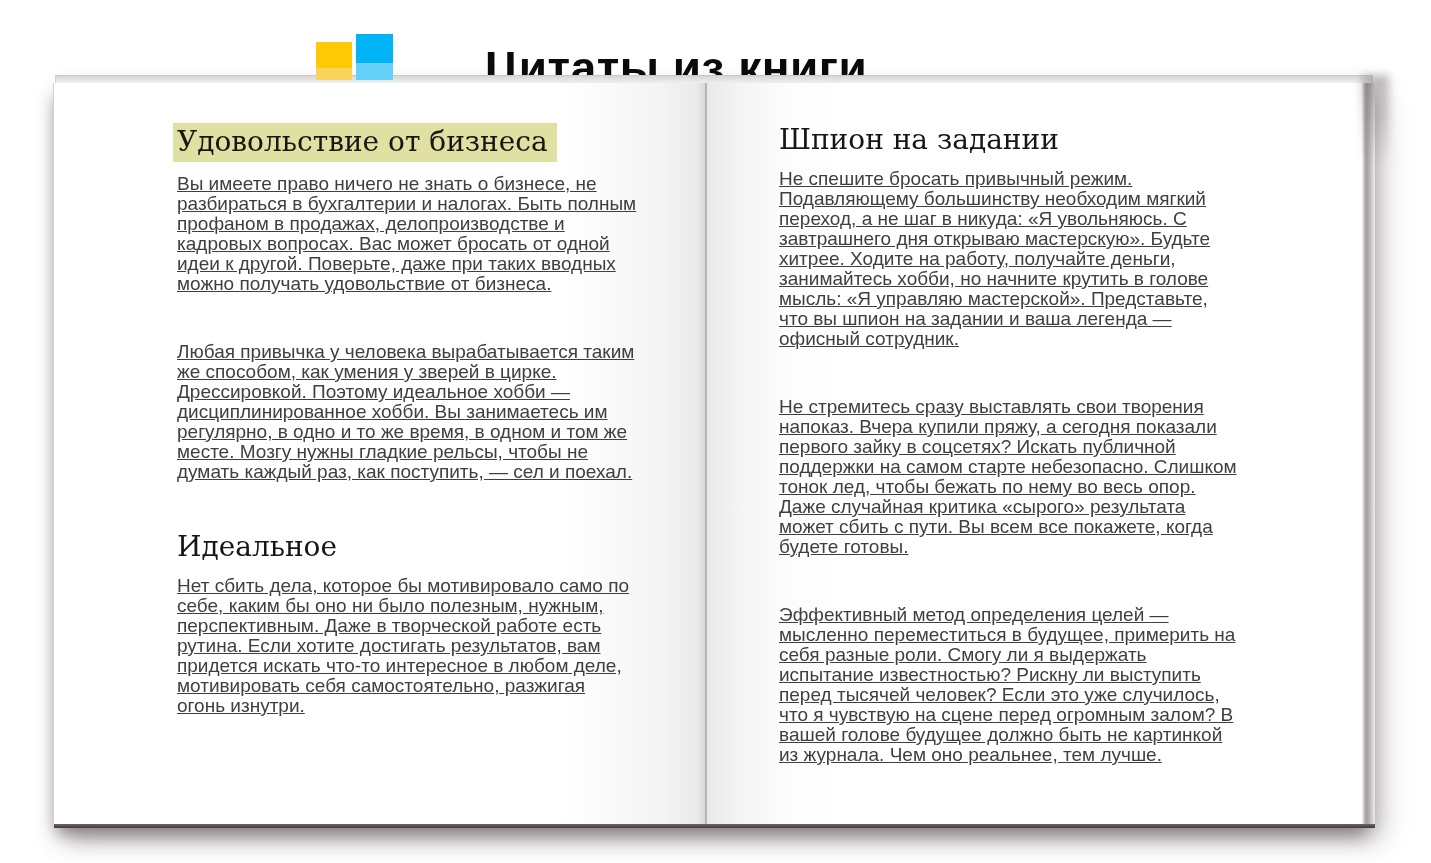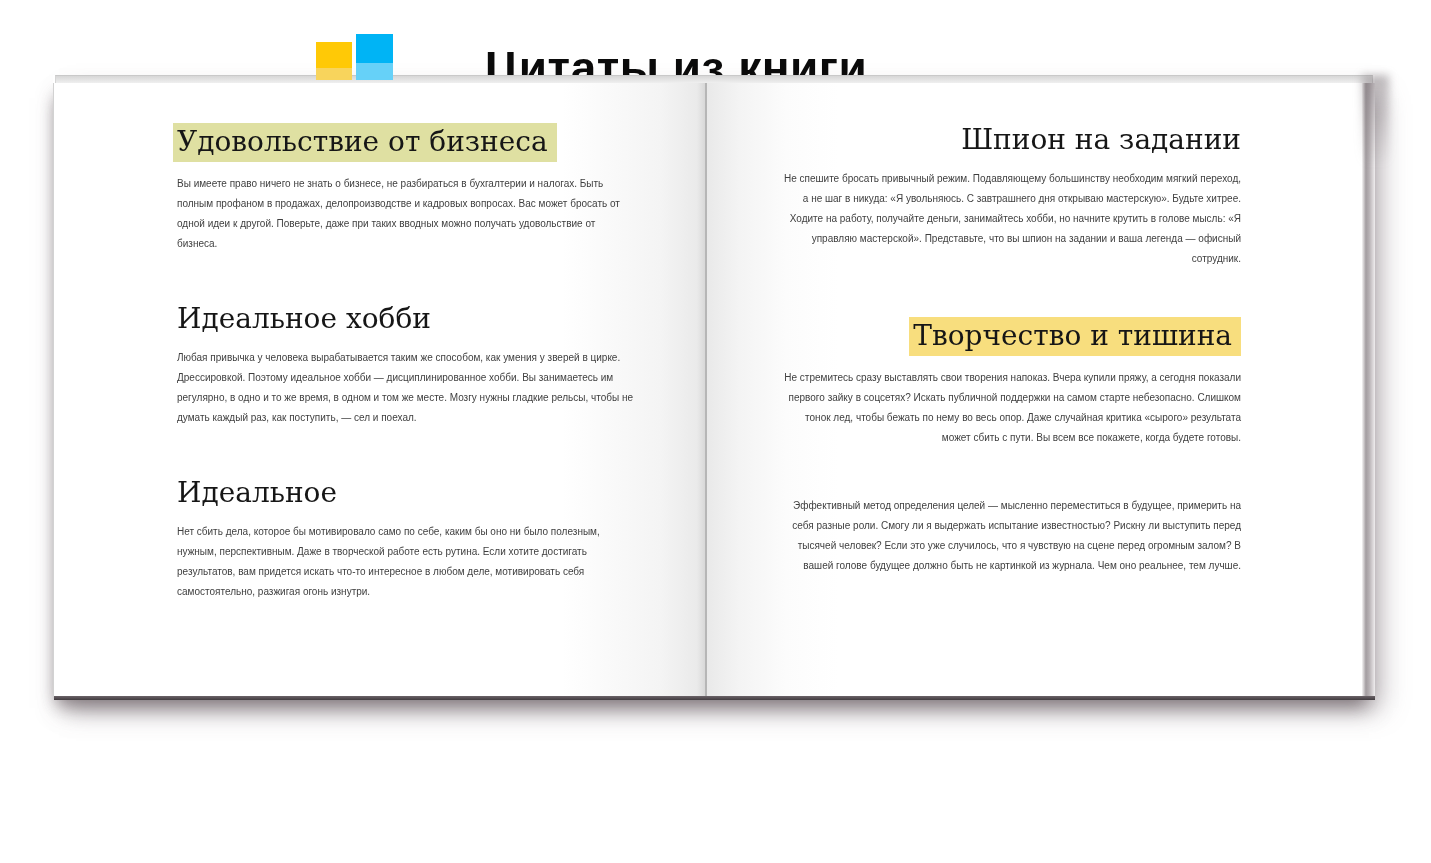--- a/index.html
+++ b/index.html
@@ -8,49 +8,49 @@
 
   
   .title{position:absolute;top:11px;left:0;width:1352px;text-align:center;
          font-size:46px;line-height:53px;color:#0b0b0b;letter-spacing:0.5px;}
   .logo{position:absolute;left:316px;top:34px;width:78px;height:46px;z-index:5;}
   .logo .sq{position:absolute;}
   .logo .sq-yellow{left:0;top:8px;width:36px;height:38px;}
   .logo .sq-blue{left:40px;top:0;width:37px;height:46px;}
 
   
-  .book{position:absolute;left:53px;top:75px;width:1322px;height:622px;
+  .book{position:absolute;left:53px;top:75px;width:1322px;height:750px;
         box-shadow:0 17px 20px -6px rgba(104,92,98,.55),
                    10px 16px 26px -4px rgba(110,98,104,.40),
                    -4px 14px 14px -8px rgba(110,98,104,.45);}
   .book-top-edge{position:absolute;left:2px;right:2px;top:0;height:8px;
         background:linear-gradient(180deg,#d7d7d7,#f3f3f3);
         border-top:1px solid #c9c9c9;border-left:1px solid #d4d4d4;border-right:1px solid #d4d4d4;}
   .book-bottom-edge{position:absolute;left:1px;right:0;bottom:-3px;height:4px;
         background:linear-gradient(180deg,#6b6368,#423c40);}
   .page{position:absolute;top:8px;bottom:0;}
   .page-left{left:0;width:652px;border-left:1px solid #d2d2d2;
         background:linear-gradient(to right,#ffffff 0%,#ffffff 78%,#f4f4f4 93%,#eaeaea 98.6%,#d6d6d6 100%);}
   .page-right{left:652px;width:657px;border-left:2px solid #b6b6b6;
-        background:linear-gradient(to right,#e9e9e9 0%,#f4f4f4 5%,#fcfcfc 12%,#ffffff 20%);text-align:right;}
+        background:linear-gradient(to right,#e9e9e9 0%,#f4f4f4 5%,#fcfcfc 12%,#ffffff 20%);}
   .book-right-edge{position:absolute;top:8px;bottom:0;left:1309px;width:13px;
         background:linear-gradient(to right,#f5f4f4 0%,#a39da0 30%,#b6b0b3 55%,#d6d2d4 80%,#efedee 100%);}
   .book-right-edge::before{content:"";position:absolute;left:0;right:-14px;top:-8px;height:90px;
         background:linear-gradient(180deg,rgba(110,100,106,.45),rgba(110,100,106,0));
         filter:blur(4px);}
 
   
   .page-content{position:absolute;top:40px;}
   .page-left  .page-content{left:123px;width:460px;}
   .page-right .page-content{left:72px;width:462px;}
   .quote-section{margin:0 0 48px 0;}
   .quote-heading{margin:0;font-family:"DejaVu Serif","Liberation Serif",serif;
         font-weight:400;font-size:28px;line-height:34px;color:#161616;}
   .quote-heading .hl{display:inline-block;padding:2px 9px 3px 4px;margin-left:-4px;}
-  .quote-body{margin:12px 0 0 0;font-size:10px;line-height:20px;color:#3f3f3f;}
+  .quote-body{margin:12px 0 0 0;font-size:19px;line-height:20px;color:#3f3f3f;text-decoration:underline;}
 </style>
 </head>
 <body>
 
 <div class="logo">
   <div class="sq sq-yellow" style="background: linear-gradient(rgb(255, 201, 6) 0px, rgb(255, 201, 6) 68%, rgb(248, 212, 92) 68%, rgb(248, 212, 92) 100%);"></div>
   <div class="sq sq-blue" style="background: linear-gradient(rgb(0, 180, 245) 0px, rgb(0, 180, 245) 62%, rgb(102, 209, 248) 62%, rgb(102, 209, 248) 100%);"></div>
 </div>
 
 <h1 class="title">Цитаты из книги</h1>
@@ -60,42 +60,40 @@
 
   <div class="page page-left">
     <div class="page-content">
 
       <section class="quote-section">
         <h2 class="quote-heading"><span class="hl" style="background-color: rgb(223, 224, 162);">Удовольствие от бизнеса</span></h2>
         <p class="quote-body">Вы имеете право ничего не знать о бизнесе, не разбираться в бухгалтерии и налогах. Быть полным профаном в продажах, делопроизводстве и кадровых вопросах. Вас может бросать от одной идеи к другой. Поверьте, даже при таких вводных можно получать удовольствие от бизнеса.</p>
       </section>
 
       <section class="quote-section">
-        <h2 class="quote-heading">Идеальное хобби</h2>
         <p class="quote-body">Любая привычка у человека вырабатывается таким же способом, как умения у зверей в цирке. Дрессировкой. Поэтому идеальное хобби — дисциплинированное хобби. Вы занимаетесь им регулярно, в одно и то же время, в одном и том же месте. Мозгу нужны гладкие рельсы, чтобы не думать каждый раз, как поступить, — сел и поехал.</p>
       </section>
 
       <section class="quote-section">
         <h2 class="quote-heading">Идеальное</h2>
         <p class="quote-body">Нет сбить дела, которое бы мотивировало само по себе, каким бы оно ни было полезным, нужным, перспективным. Даже в творческой работе есть рутина. Если хотите достигать результатов, вам придется искать что-то интересное в любом деле, мотивировать себя самостоятельно, разжигая огонь изнутри.</p>
       </section>
 
     </div>
   </div>
 
   <div class="page page-right">
     <div class="page-content">
 
       <section class="quote-section">
         <h2 class="quote-heading">Шпион на задании</h2>
         <p class="quote-body">Не спешите бросать привычный режим. Подавляющему большинству необходим мягкий переход, а не шаг в никуда: «Я увольняюсь. С завтрашнего дня открываю мастерскую». Будьте хитрее. Ходите на работу, получайте деньги, занимайтесь хобби, но начните крутить в голове мысль: «Я управляю мастерской». Представьте, что вы шпион на задании и ваша легенда — офисный сотрудник.</p>
       </section>
 
       <section class="quote-section">
-        <h2 class="quote-heading"><span class="hl" style="background-color: rgb(248, 222, 126);">Творчество и тишина</span></h2>
         <p class="quote-body">Не стремитесь сразу выставлять свои творения напоказ. Вчера купили пряжу, а сегодня показали первого зайку в соцсетях? Искать публичной поддержки на самом старте небезопасно. Слишком тонок лед, чтобы бежать по нему во весь опор. Даже случайная критика «сырого» результата может сбить с пути. Вы всем все покажете, когда будете готовы.</p>
       </section>
 
       <section class="quote-section">
         <p class="quote-body">Эффективный метод определения целей — мысленно переместиться в будущее, примерить на себя разные роли. Смогу ли я выдержать испытание известностью? Рискну ли выступить перед тысячей человек? Если это уже случилось, что я чувствую на сцене перед огромным залом? В вашей голове будущее должно быть не картинкой из журнала. Чем оно реальнее, тем лучше.</p>
       </section>
 
     </div>
   </div>
 

